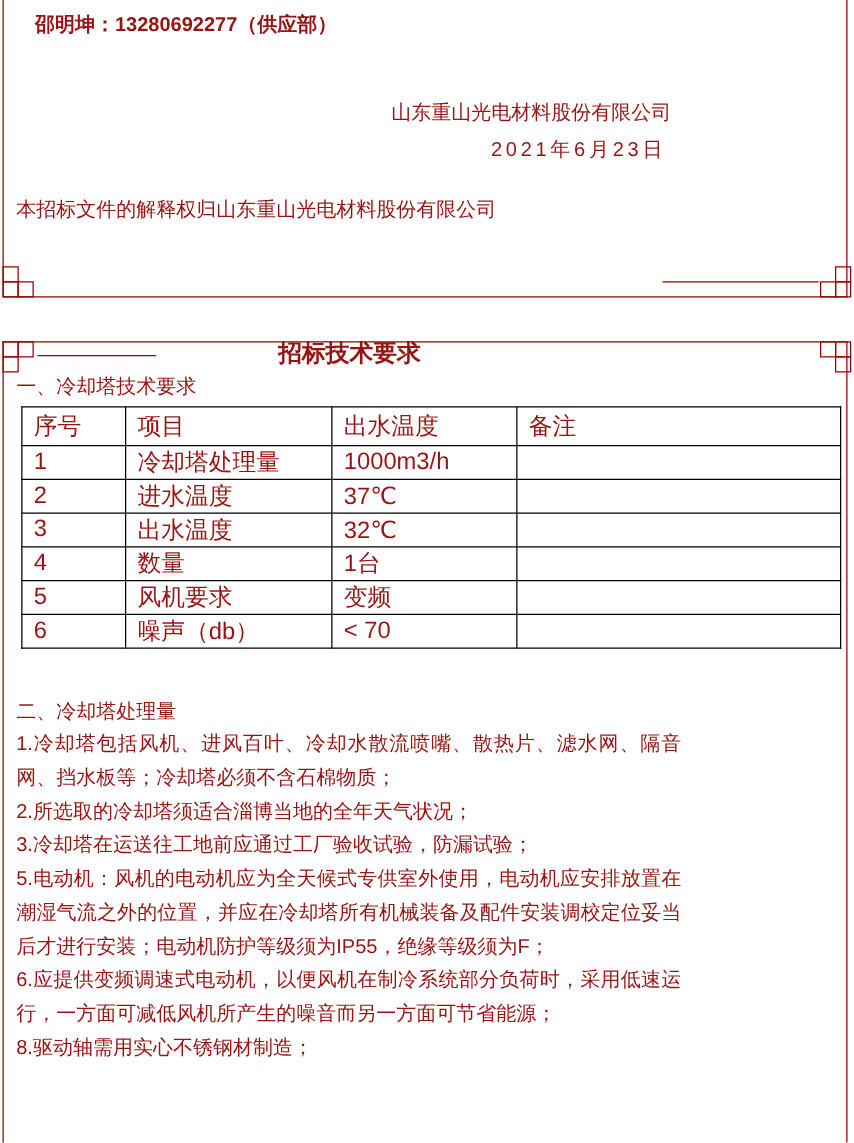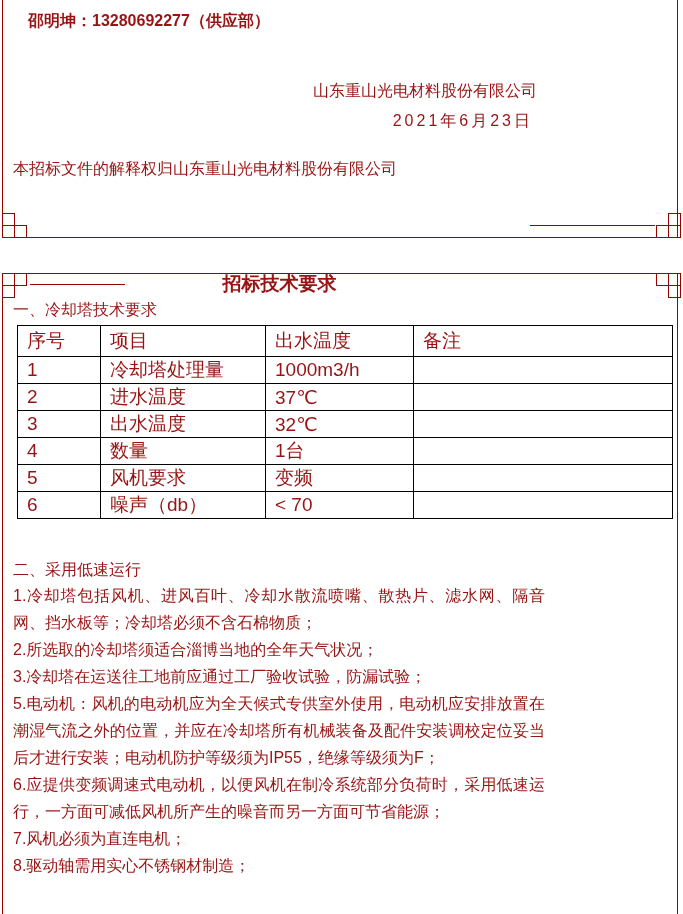--- a/index.html
+++ b/index.html
@@ -143,24 +143,23 @@
     </tr>
     <tr>
       <td>6</td>
       <td>噪声（db）</td>
       <td>&lt; 70</td>
       <td></td>
     </tr>
   </tbody>
     </table>
 
-  <div class="sec-heading sec-2">二、采用低速运行</div>
+  <div class="sec-heading sec-2">二、冷却塔处理量</div>
 
   <div class="paras">
     <p>1.冷却塔包括风机、进风百叶、冷却水散流喷嘴、散热片、滤水网、隔音网、挡水板等；冷却塔必须不含石棉物质；</p>
     <p>2.所选取的冷却塔须适合淄博当地的全年天气状况；</p>
     <p>3.冷却塔在运送往工地前应通过工厂验收试验，防漏试验；</p>
     <p>5.电动机：风机的电动机应为全天候式专供室外使用，电动机应安排放置在潮湿气流之外的位置，并应在冷却塔所有机械装备及配件安装调校定位妥当后才进行安装；电动机防护等级须为IP55，绝缘等级须为F；</p>
     <p>6.应提供变频调速式电动机，以便风机在制冷系统部分负荷时，采用低速运行，一方面可减低风机所产生的噪音而另一方面可节省能源；</p>
-    <p>7.风机必须为直连电机；</p>
     <p>8.驱动轴需用实心不锈钢材制造；</p>
   </div>
 </section>
 
 </body></html>

